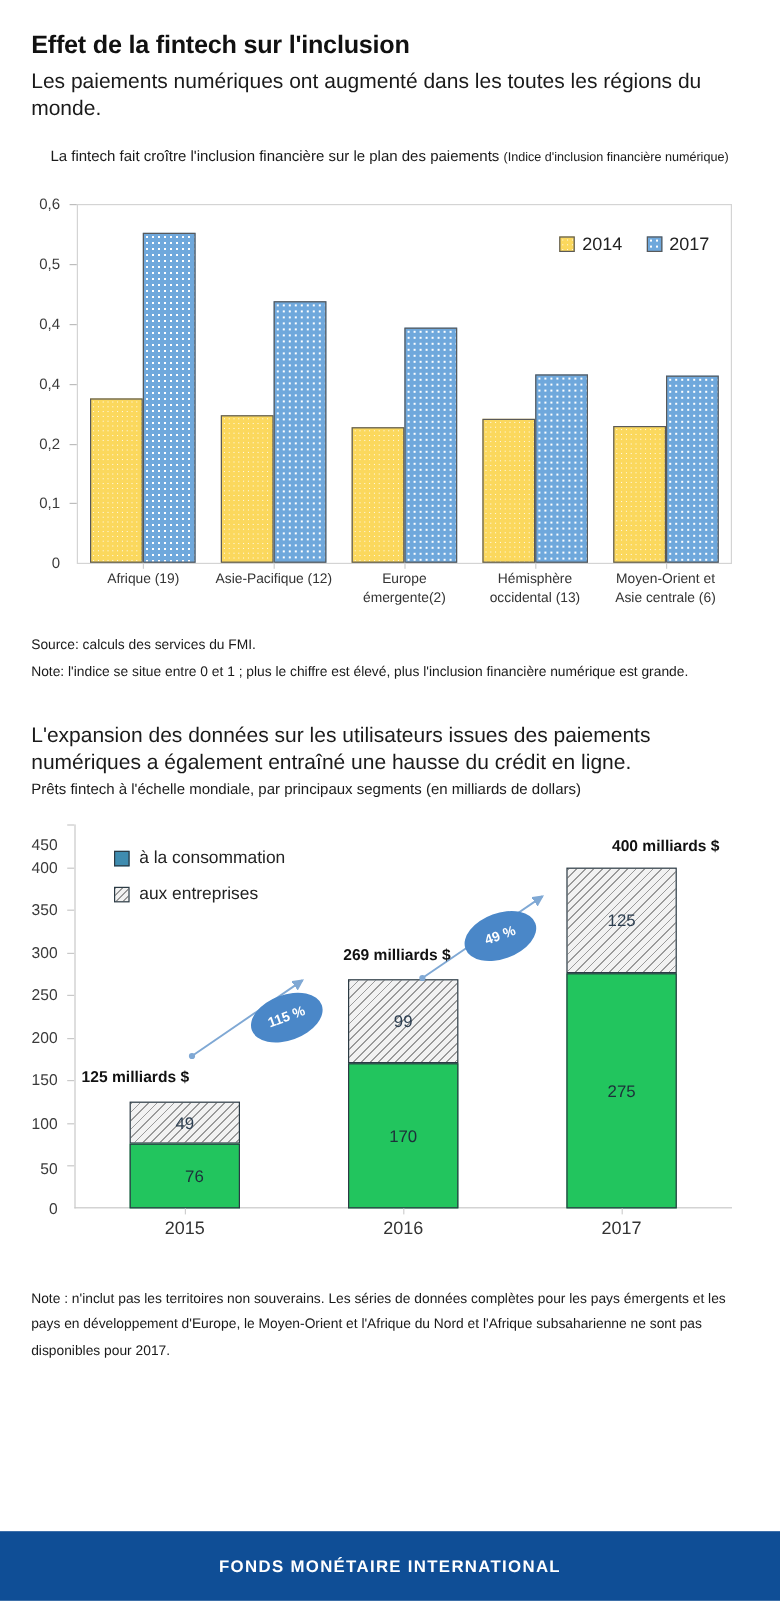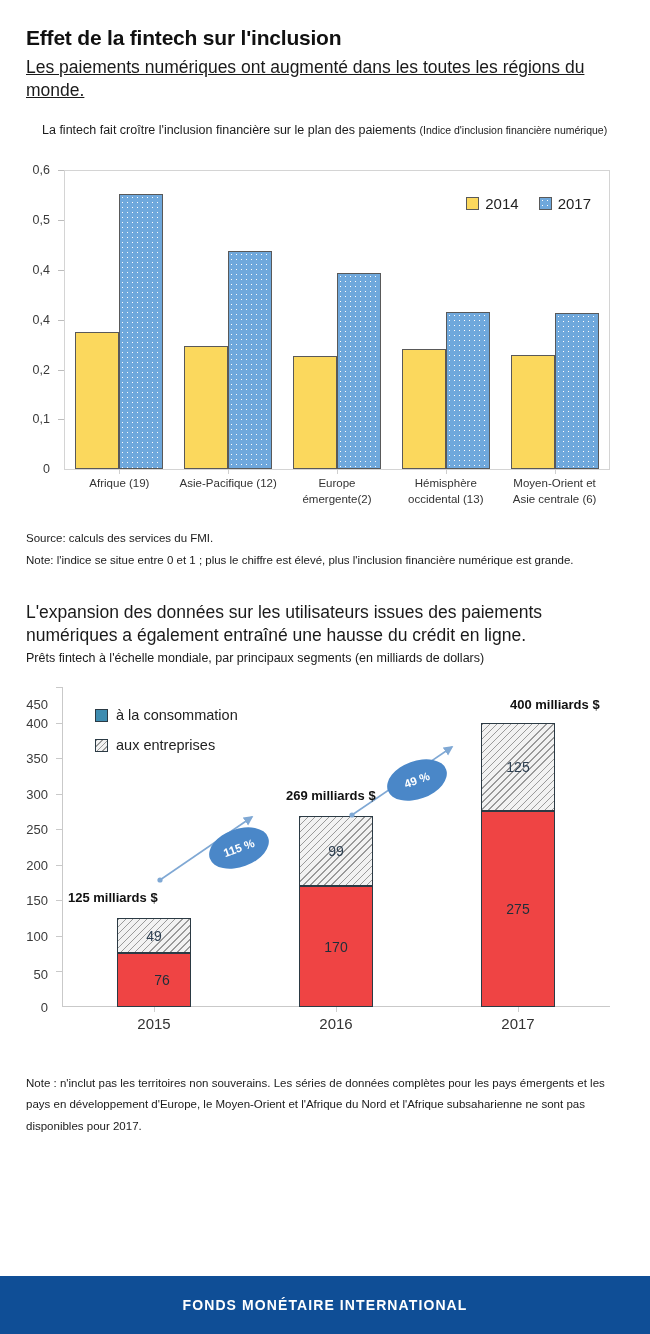--- a/index.html
+++ b/index.html
@@ -25,21 +25,20 @@
     margin: 0 0 6px 0;
     color: #111;
   }
   .subtitle {
     font-size: 17.5px;
     font-weight: 400;
     line-height: 1.33;
     margin: 0 0 14px 0;
     color: #1a1a1a;
     max-width: 590px;
-    text-decoration: underline;
   }
   .caption {
     font-size: 12.5px;
     line-height: 1.9;
     color: #1a1a1a;
     max-width: 580px;
     margin: 16px;
   }
   .caption .paren { font-size: 10.5px; }
 
@@ -146,27 +145,27 @@
     position:absolute; left:63px; top:8px; width:546px; height:320px;
     display:flex;
   }
   .c2-group {
     flex:1 1 0; height:100%; position:relative;
     display:flex; align-items:flex-end; justify-content:center;
   }
   .c2-group::after{
     content:""; position:absolute; bottom:-5px; left:50%; width:1px; height:5px; background:#cfcfcf;
   }
-  .c2-stack { width: 74px; display:flex; flex-direction:column; justify-content:flex-end; }
+  .c2-stack { width: 92px; display:flex; flex-direction:column; justify-content:flex-end; }
   .c2-seg {
     position: relative;
     display:flex; align-items:center; justify-content:center;
     border: 1px solid #2b3a44;
   }
-  .c2-seg.cons { background: #ef4444; align-items: center; }
+  .c2-seg.cons { background: #22c55e; align-items: center; }
   .c2-seg.ent {
     background-color: #f2f2f2;
     background-image: repeating-linear-gradient(135deg,
         #9a9a9a 0px, #9a9a9a 1px, transparent 1px, transparent 5px);
   }
   .c2-seg .val { font-size: 14px; color: #2c3e50; }
   .c2-seg.cons .val { color: #1d2f3a; }
   .c2-total {
     position: absolute;
     font-size: 13px; font-weight: bold; color: #111; white-space: nowrap;

